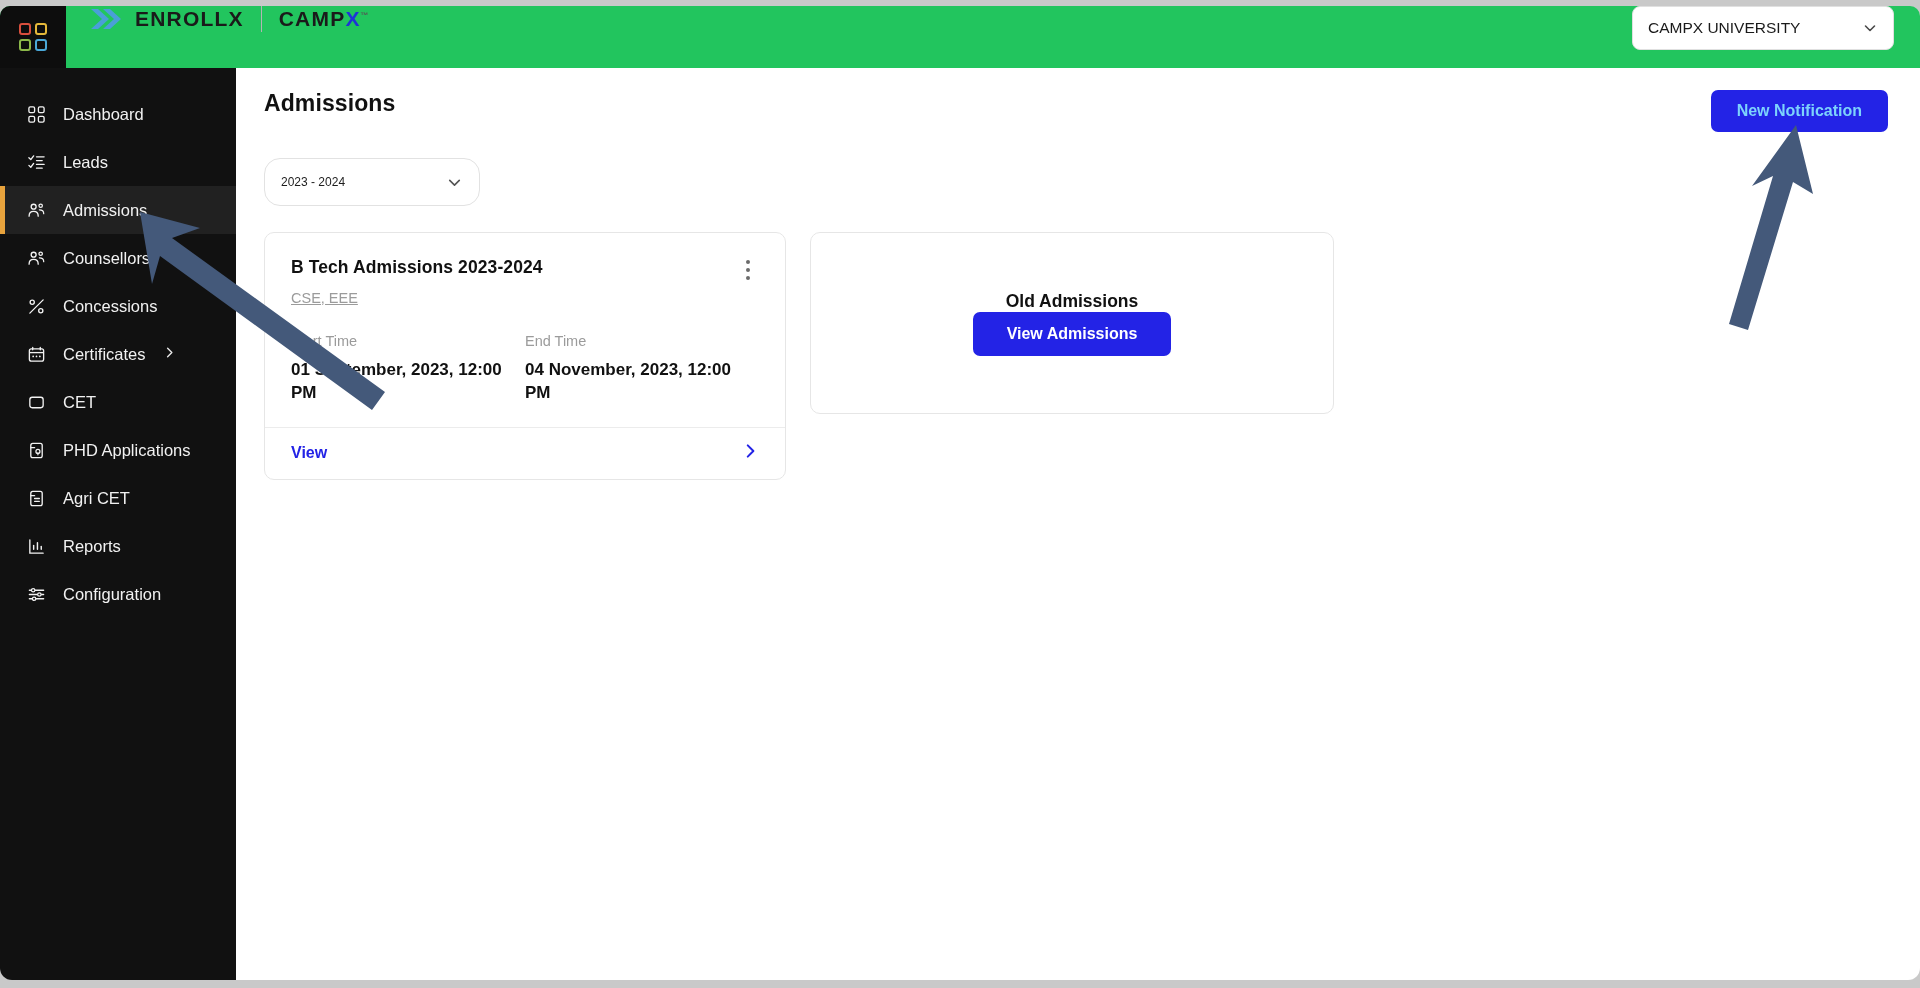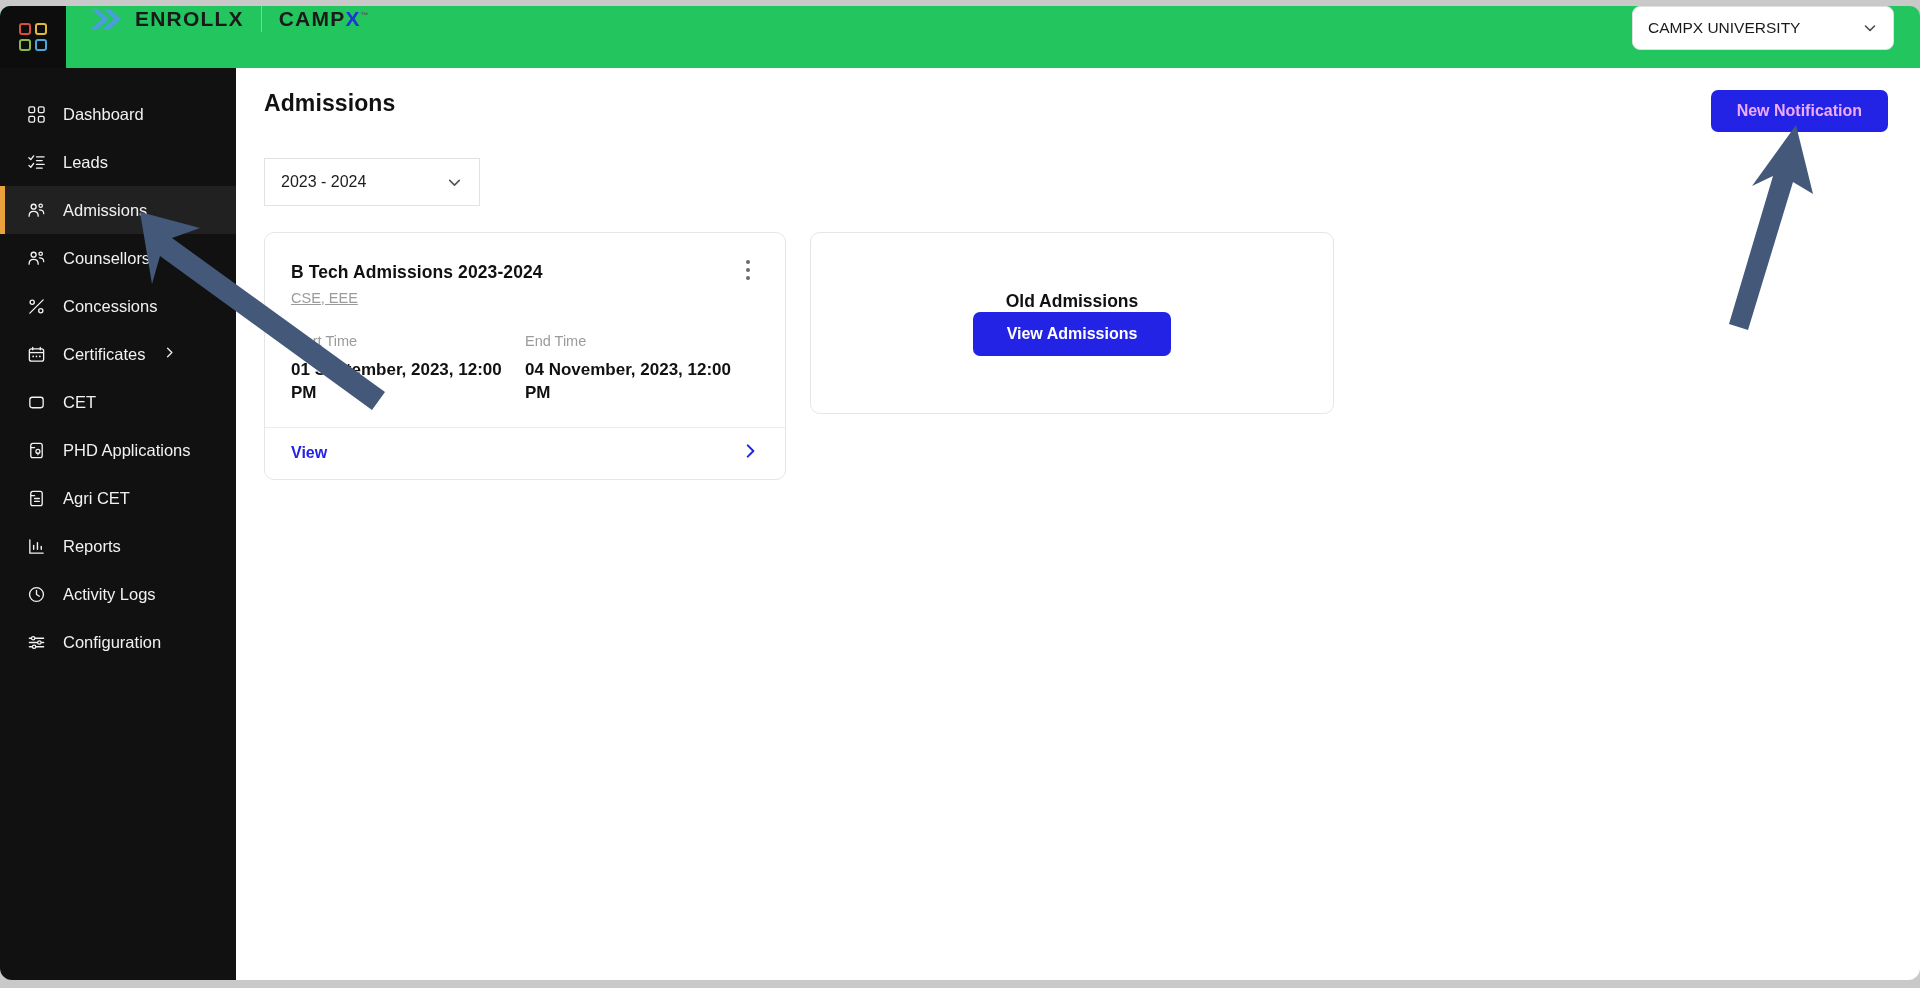--- a/index.html
+++ b/index.html
@@ -198,62 +198,62 @@
   }
   .page-title {
     font-size: 23px;
     font-weight: 700;
     color: #111;
     letter-spacing: .1px;
   }
   .btn-primary {
     margin-left: auto;
     background: #2323e6;
-    color: #f0abfc;
+    color: #7dd3fc;
     border: none;
     border-radius: 7px;
     font-size: 16px;
     font-weight: 700;
     font-family: "Liberation Sans", sans-serif;
     padding: 0 26px;
     height: 42px;
     cursor: pointer;
   }
 
   .year-select {
     margin-top: 26px;
     width: 216px;
     height: 48px;
     border: 1px solid #e2e2e2;
-    border-radius: 0;
+    border-radius: 16px;
     background: #fff;
     display: flex;
     align-items: center;
     padding: 0 16px;
-    font-size: 16px;
+    font-size: 12px;
     color: #1d1d1d;
   }
   .year-select .caret { margin-left: auto; }
 
   .panels {
     display: flex;
     gap: 24px;
     margin-top: 26px;
     align-items: flex-start;
   }
 
   
   .adm-card {
     width: 522px;
     border: 1px solid #e6e6e6;
     border-radius: 10px;
     background: #fff;
   }
   .adm-body { padding: 24px 26px 22px 26px; }
-  .adm-title-row { display: flex; align-items: flex-end; }
+  .adm-title-row { display: flex; align-items: flex-start; }
   .adm-title {
     font-size: 17.5px;
     font-weight: 700;
     color: #111;
     letter-spacing: .1px;
   }
   .kebab {
     margin-left: auto;
     width: 22px; height: 26px;
     display: flex; flex-direction: column;
@@ -495,29 +495,20 @@
         <svg width="19" height="19" viewBox="0 0 20 20">
           <path d="M3 3 L3 17 L17 17" fill="none" stroke="#fff" stroke-width="1.4" stroke-linecap="round"></path>
           <line x1="7" y1="13" x2="7" y2="9" stroke="#fff" stroke-width="1.5" stroke-linecap="round"></line>
           <line x1="11" y1="13" x2="11" y2="6" stroke="#fff" stroke-width="1.5" stroke-linecap="round"></line>
           <line x1="15" y1="13" x2="15" y2="10" stroke="#fff" stroke-width="1.5" stroke-linecap="round"></line>
         </svg>
       </span>
       <span>Reports</span>
     </div>
 
-    <div class="nav-item">
-      <span class="ico">
-        <svg width="19" height="19" viewBox="0 0 20 20">
-          <circle cx="10" cy="10" r="7.3" fill="none" stroke="#fff" stroke-width="1.4"></circle>
-          <path d="M10 5.8 L10 10 L13 11.8" fill="none" stroke="#fff" stroke-width="1.4" stroke-linecap="round" stroke-linejoin="round"></path>
-        </svg>
-      </span>
-      <span>Activity Logs</span>
-    </div>
 
     <div class="nav-item">
       <span class="ico">
         <svg width="19" height="19" viewBox="0 0 20 20">
           <line x1="2.5" y1="5.5" x2="17.5" y2="5.5" stroke="#fff" stroke-width="1.4" stroke-linecap="round"></line>
           <line x1="2.5" y1="10" x2="17.5" y2="10" stroke="#fff" stroke-width="1.4" stroke-linecap="round"></line>
           <line x1="2.5" y1="14.5" x2="17.5" y2="14.5" stroke="#fff" stroke-width="1.4" stroke-linecap="round"></line>
           <circle cx="6.5" cy="5.5" r="1.8" fill="#111" stroke="#fff" stroke-width="1.3"></circle>
           <circle cx="13" cy="10" r="1.8" fill="#111" stroke="#fff" stroke-width="1.3"></circle>
           <circle cx="7.5" cy="14.5" r="1.8" fill="#111" stroke="#fff" stroke-width="1.3"></circle>

